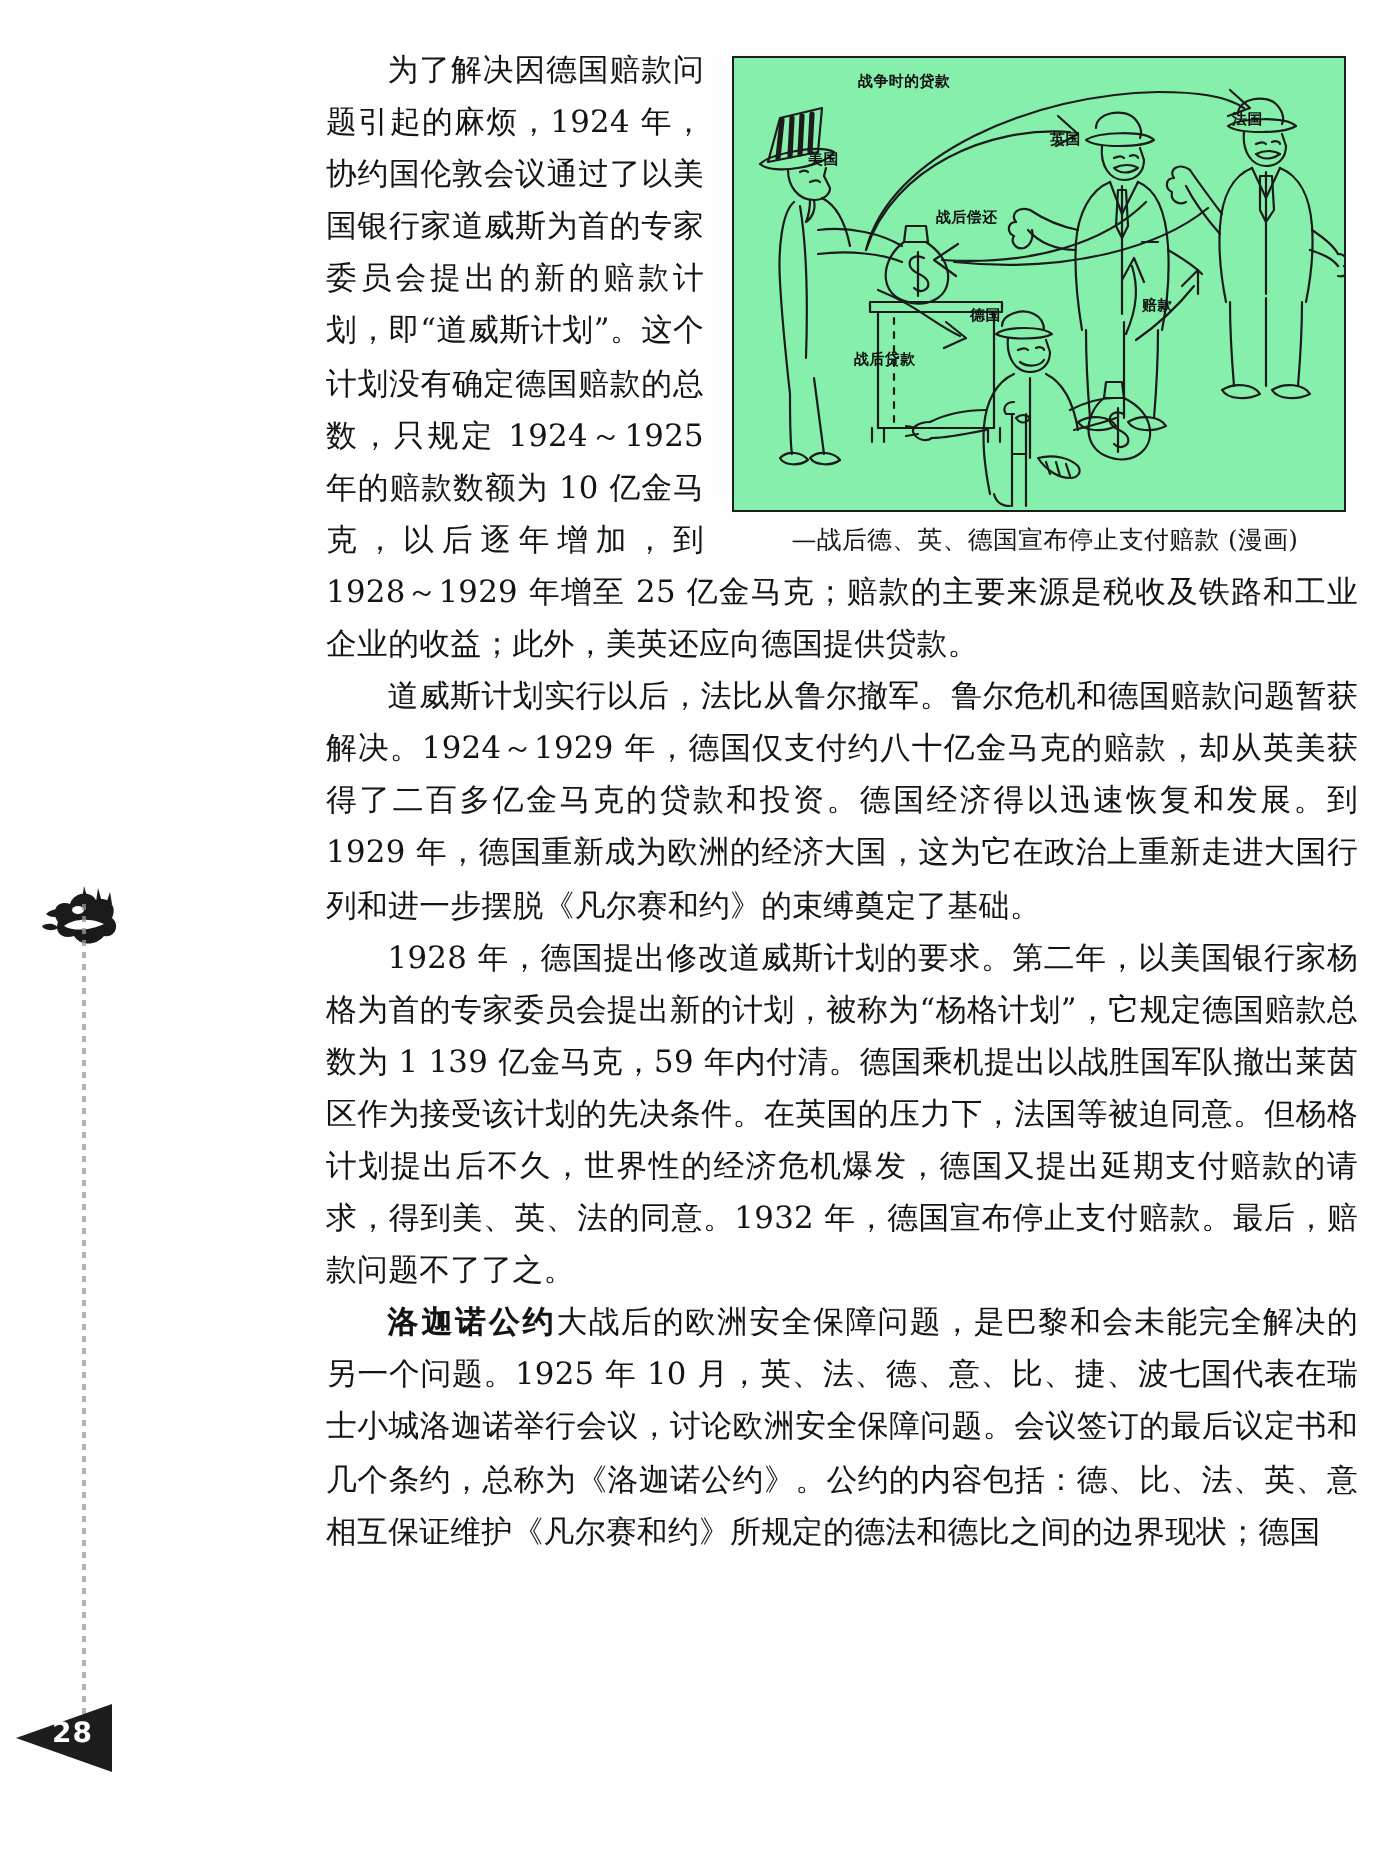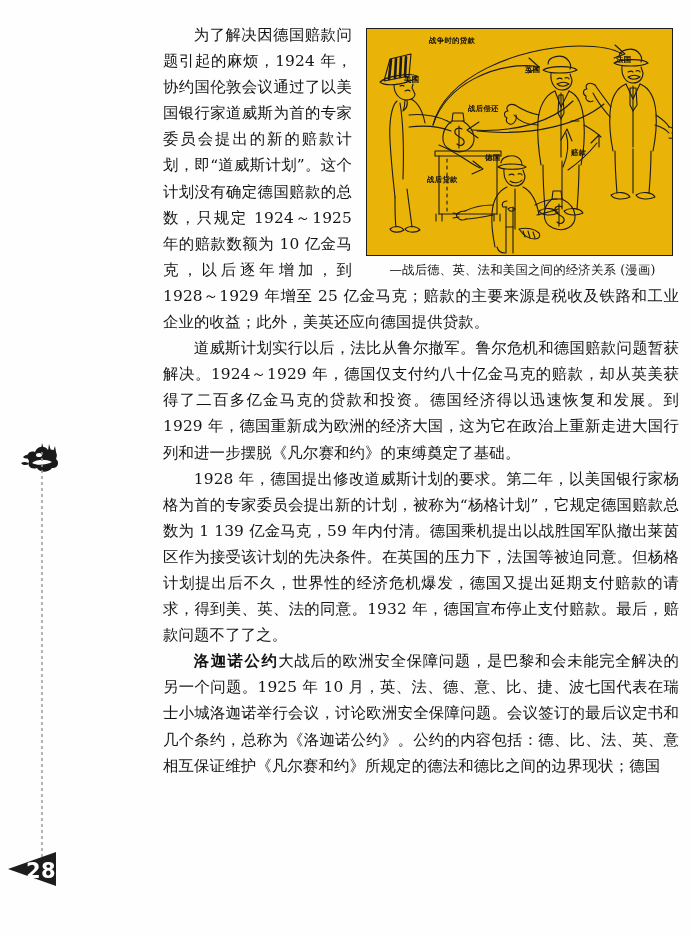--- a/index.html
+++ b/index.html
@@ -47,21 +47,21 @@
     top: 850px;
     width: 56px;
     height: 38px;
   }
   #page-number-flag .pn {
     position: absolute;
     left: 20px;
     top: 9px;
     font-family: "DejaVu Sans", "Liberation Sans", sans-serif;
     font-weight: bold;
-    font-size: 21px;
+    font-size: 14px;
     color: #ffffff;
     letter-spacing: .5px;
   }
 
   
   #column {
     position: absolute;
     left: 163px;
     top: 22px;
     width: 516px;
@@ -90,21 +90,21 @@
   #figure {
     float: right;
     width: 313px;
     margin: 6px 0 2px 14px;
   }
   #figure-box {
     width: 305px;
     height: 226px;
     border: 1.4px solid #1d1d1d;
     position: relative;
-    background: #eab308;
+    background: #86efac;
     overflow: hidden;
   }
   #figure-box svg { display: block; }
   .fig-label {
     font-family: "DejaVu Sans", "Liberation Sans", sans-serif;
     font-size: 7.4px;
     font-weight: bold;
     fill: #111;
     letter-spacing: .3px;
   }
@@ -312,21 +312,21 @@
             <text class="fig-label" x="62" y="14">战争时的贷款</text>
             <text class="fig-label" x="37" y="53">美国</text>
             <text class="fig-label" x="158" y="43">英国</text>
             <text class="fig-label" x="249" y="33">法国</text>
             <text class="fig-label" x="101" y="82">战后偿还</text>
             <text class="fig-label" x="60" y="153">战后贷款</text>
             <text class="fig-label" x="118" y="131">德国</text>
             <text class="fig-label" x="204" y="126">赔款</text>
           </svg>
         </div>
-        <figcaption id="figure-caption">—战后德、英、法和美国之间的经济关系 (漫画)</figcaption>
+        <figcaption id="figure-caption">—战后德、英、德国宣布停止支付赔款 (漫画)</figcaption>
       </figure>
 
       <p class="body indent" id="wrap-para">为了解决因德国赔款问题引起的麻烦，1924 年，协约国伦敦会议通过了以美国银行家道威斯为首的专家委员会提出的新的赔款计划，即“道威斯计划”。这个计划没有确定德国赔款的总数，只规定 1924～1925 年的赔款数额为 10 亿金马克，以后逐年增加，到 1928～1929 年增至 25 亿金马克；赔款的主要来源是税收及铁路和工业企业的收益；此外，美英还应向德国提供贷款。</p>
     </div>
 
     <p class="body indent">道威斯计划实行以后，法比从鲁尔撤军。鲁尔危机和德国赔款问题暂获解决。1924～1929 年，德国仅支付约八十亿金马克的赔款，却从英美获得了二百多亿金马克的贷款和投资。德国经济得以迅速恢复和发展。到 1929 年，德国重新成为欧洲的经济大国，这为它在政治上重新走进大国行列和进一步摆脱《凡尔赛和约》的束缚奠定了基础。</p>
 
     <p class="body indent">1928 年，德国提出修改道威斯计划的要求。第二年，以美国银行家杨格为首的专家委员会提出新的计划，被称为“杨格计划”，它规定德国赔款总数为 1 139 亿金马克，59 年内付清。德国乘机提出以战胜国军队撤出莱茵区作为接受该计划的先决条件。在英国的压力下，法国等被迫同意。但杨格计划提出后不久，世界性的经济危机爆发，德国又提出延期支付赔款的请求，得到美、英、法的同意。1932 年，德国宣布停止支付赔款。最后，赔款问题不了了之。</p>
 
     <p class="body indent">

